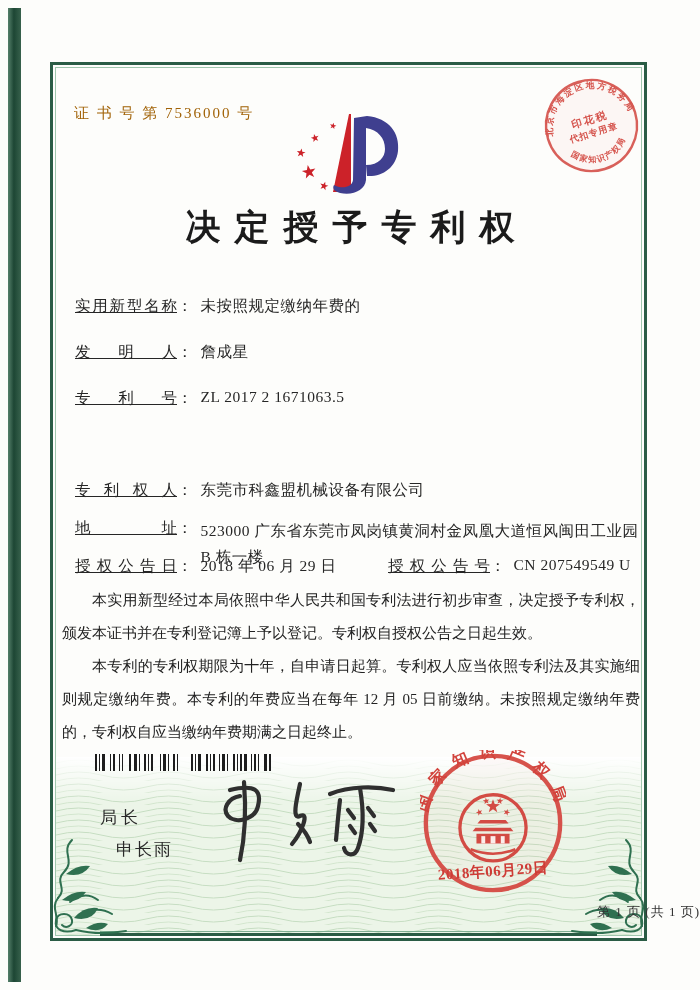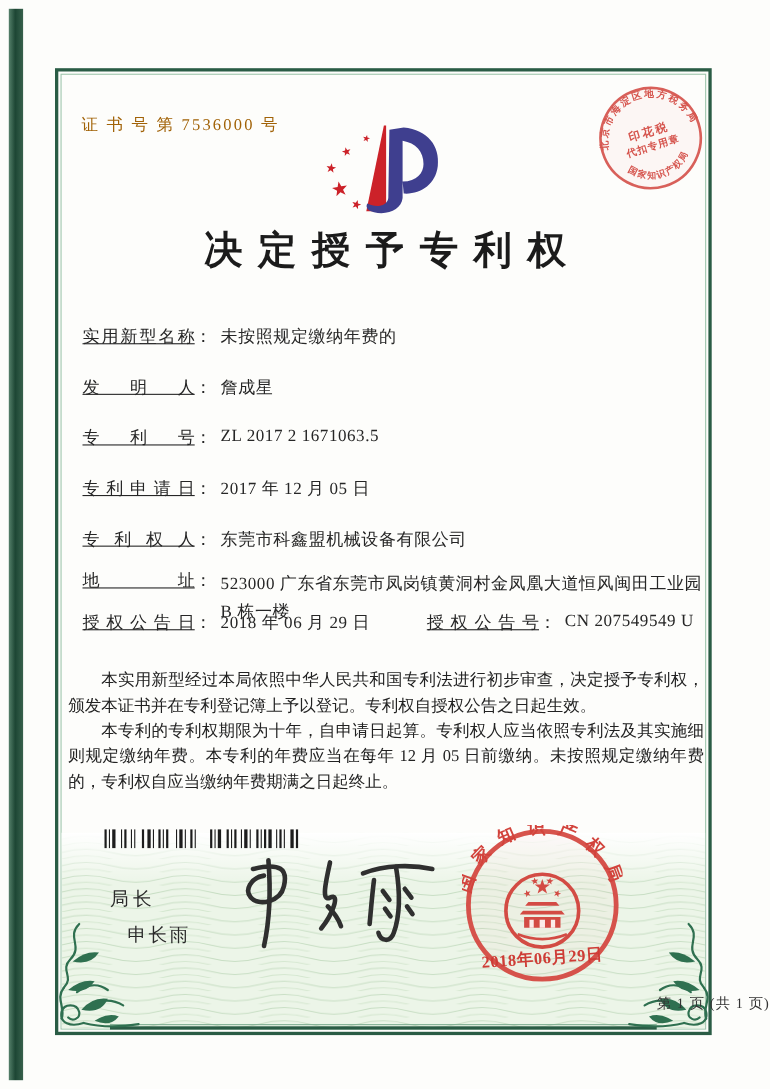--- a/index.html
+++ b/index.html
@@ -40,21 +40,21 @@
   .title{position:absolute;left:0;right:0;top:204px;text-align:center;
     font-size:35px;font-weight:600;letter-spacing:14px;padding-left:14px;color:#1b1b1b;}
 
   .field-row{position:absolute;left:75px;font-size:15.5px;white-space:nowrap;}
   .flabel{display:inline-block;width:102px;text-align:justify;text-align-last:justify;vertical-align:top;text-decoration:underline;}
   .fcolon{margin-right:8px;vertical-align:top;}
   .fvalue{display:inline-block;vertical-align:top;letter-spacing:0.5px;}
   .fvalue.wrap{white-space:normal;width:452px;line-height:26px;}
   .grant-no{position:absolute;left:388px;font-size:15.5px;white-space:nowrap;}
 
-  .body-text{position:absolute;left:62px;top:608px;width:578px;font-size:15px;line-height:23px;color:#222;}
+  .body-text{position:absolute;left:62px;top:584px;width:578px;font-size:15px;line-height:33px;color:#222;}
   .body-text p{margin:0;text-indent:2em;text-align:justify;}
 
   .barcode{position:absolute;left:95px;top:754px;width:176px;height:17px;display:flex;align-items:stretch;}
   .barcode .bar{background:#1d1d1d;}
   .barcode .sp{background:transparent;}
 
   .director-title{position:absolute;left:100px;top:806px;font-size:17px;letter-spacing:4px;color:#2a2a2a;}
   .director-name{position:absolute;left:116px;top:838px;font-size:17px;letter-spacing:2px;color:#2a2a2a;}
   .signature{position:absolute;left:200px;top:772px;width:200px;height:100px;}
 
@@ -171,23 +171,20 @@
   <div class="title">决定授予专利权</div>
 
   <div class="field-row" style="top:296px">
     <span class="flabel">实用新型名称</span><span class="fcolon">：</span><span class="fvalue">未按照规定缴纳年费的</span>
   </div>
   <div class="field-row" style="top:342px">
     <span class="flabel">发明人</span><span class="fcolon">：</span><span class="fvalue">詹成星</span>
   </div>
   <div class="field-row" style="top:388px">
     <span class="flabel">专利号</span><span class="fcolon">：</span><span class="fvalue">ZL 2017 2 1671063.5</span>
-  </div>
-  <div class="field-row" style="top:434px">
-    <span class="flabel">专利申请日</span><span class="fcolon">：</span><span class="fvalue">2017 年 12 月 05 日</span>
   </div>
   <div class="field-row" style="top:480px">
     <span class="flabel">专利权人</span><span class="fcolon">：</span><span class="fvalue">东莞市科鑫盟机械设备有限公司</span>
   </div>
   <div class="field-row" style="top:518px">
     <span class="flabel">地址</span><span class="fcolon">：</span><span class="fvalue wrap">523000 广东省东莞市凤岗镇黄洞村金凤凰大道恒风闽田工业园 B 栋一楼</span>
   </div>
   <div class="field-row" style="top:556px">
     <span class="flabel">授权公告日</span><span class="fcolon">：</span><span class="fvalue">2018 年 06 月 29 日</span>
   </div>

